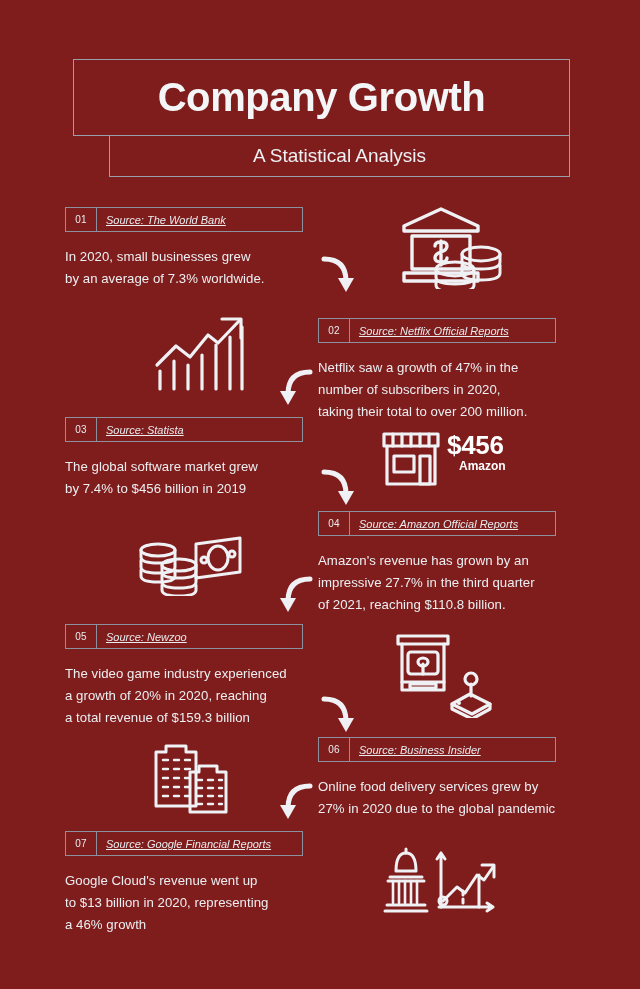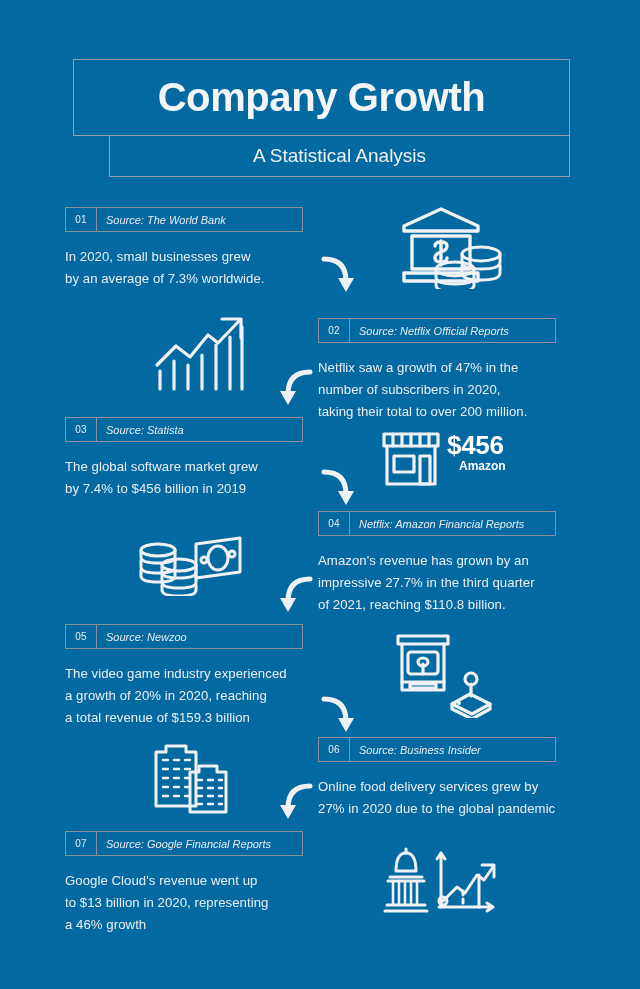--- a/index.html
+++ b/index.html
@@ -2,21 +2,21 @@
 <html><head>
 <meta charset="utf-8">
 <style>
   * { box-sizing: border-box; margin: 0; padding: 0; }
   html, body {
     width: 640px; height: 989px;
     background: #2b2d39;
     font-family: "Liberation Sans", sans-serif;
     overflow: hidden;
   }
-  .page { position: relative; width: 640px; height: 989px; background: #0369a1; }
+  .page { position: relative; width: 640px; height: 989px; background: #7f1d1d; }
 
   
   .header-wrap { position: absolute; left: 73px; top: 59px; width: 497px; }
   .title-box {
     border: 1px solid #9a9daa;
     height: 77px;
     display: flex; align-items: center; justify-content: center;
   }
   .title-box .title {
     color: #f4f5f7;
@@ -54,20 +54,21 @@
     color: #e9ebee;
     font-size: 10px;
     letter-spacing: 0.3px;
   }
   .src-label {
     display: flex; align-items: center;
     padding-left: 9px;
     color: #e9ebee;
     font-size: 11px;
     font-style: italic;
+    text-decoration: underline;
   }
   .body-text {
     margin-top: 14px;
     color: #eceef1;
     font-size: 13.2px;
     line-height: 22px;
     letter-spacing: 0.05px;
     white-space: pre-line;
   }
 
@@ -134,21 +135,21 @@
       <div class="src-num">03</div>
       <div class="src-label">Source: Statista</div>
     </div>
     <div class="body-text">The global software market grew
 by 7.4% to $456 billion in 2019</div>
   </div>
 
   <div class="block right" style="top:511px;">
     <div class="src-bar">
       <div class="src-num">04</div>
-      <div class="src-label">Netflix: Amazon Financial Reports</div>
+      <div class="src-label">Source: Amazon Official Reports</div>
     </div>
     <div class="body-text">Amazon's revenue has grown by an
 impressive 27.7% in the third quarter
 of 2021, reaching $110.8 billion.</div>
   </div>
 
   <div class="block left" style="top:624px;">
     <div class="src-bar">
       <div class="src-num">05</div>
       <div class="src-label">Source: Newzoo</div>

